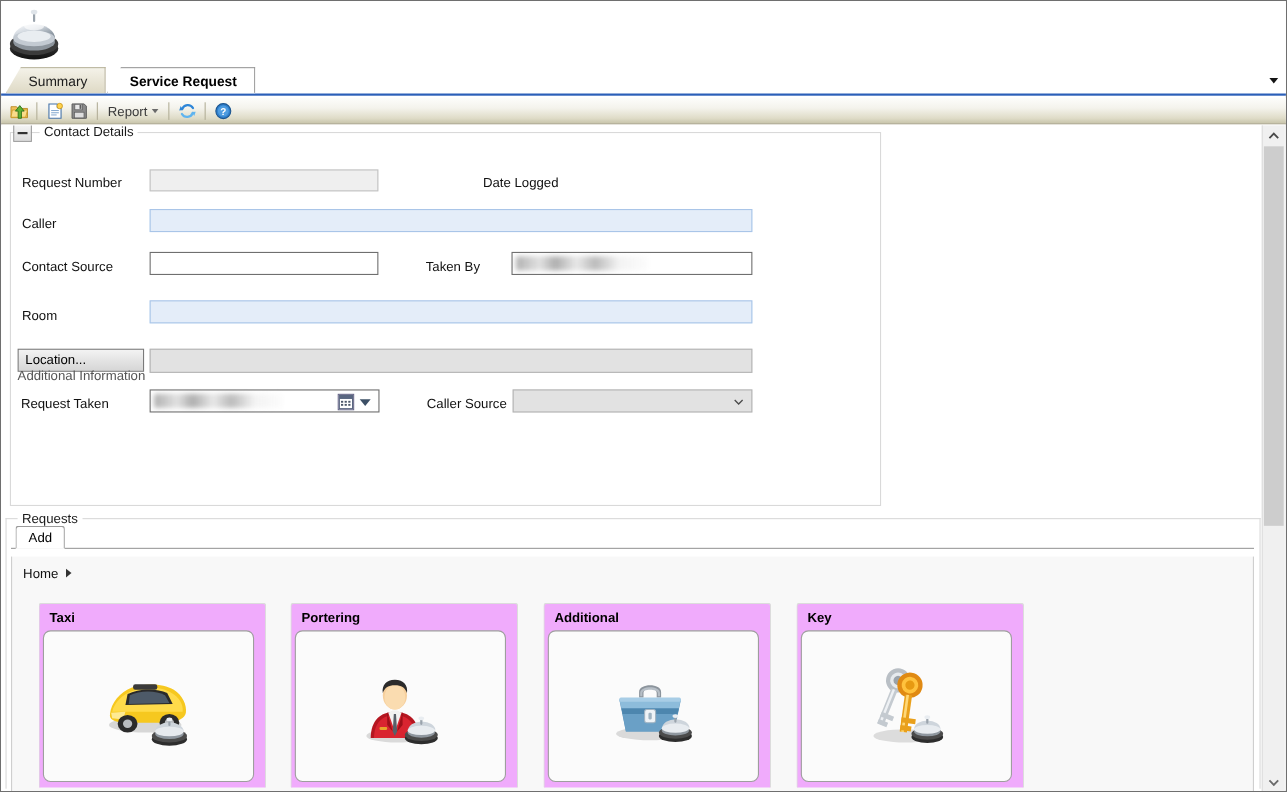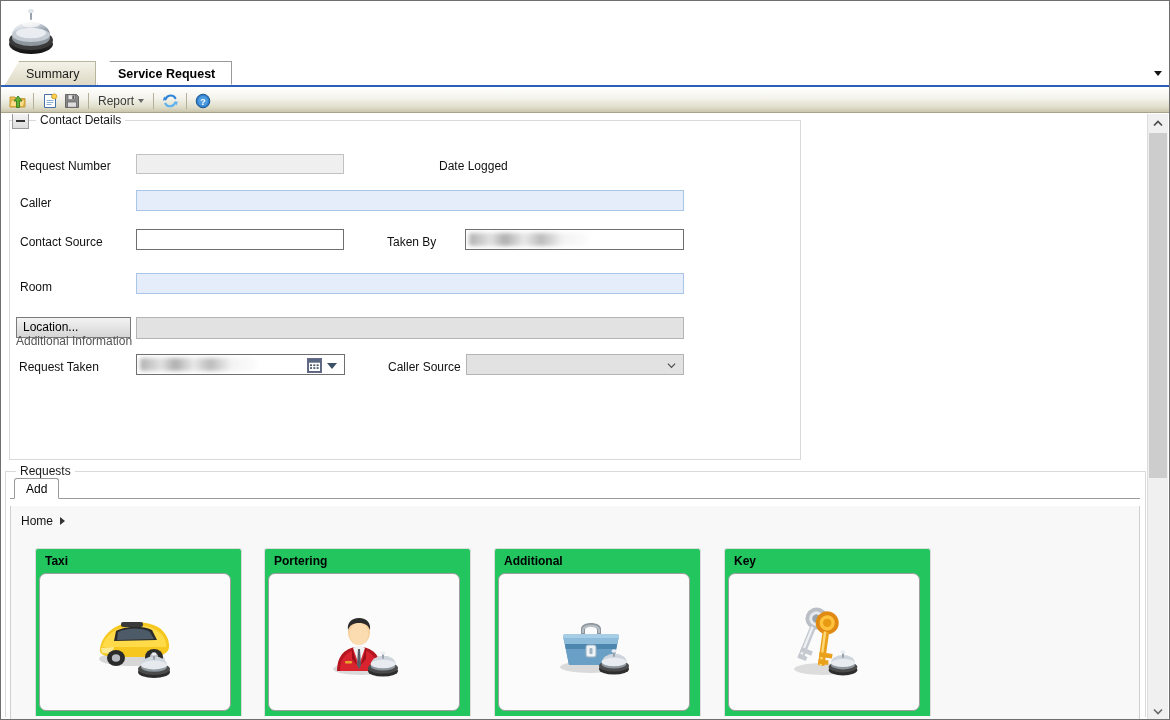--- a/index.html
+++ b/index.html
@@ -309,21 +309,21 @@
     border-top: 4px solid transparent;
     border-bottom: 4px solid transparent;
     border-left: 5px solid #333;
   }
 
   
   .card {
     position: absolute;
     top: 42px;
     width: 207px; height: 168px;
-    background: #22c55e;
+    background: #f0abfc;
     border: 1px solid #dcdcdc;
     border-bottom: none;
     box-sizing: border-box;
     border-radius: 3px 3px 0 0;
     cursor: pointer;
   }
   .card-title {
     position: absolute;
     left: 9px; top: 5px;
     font-size: 12px;

